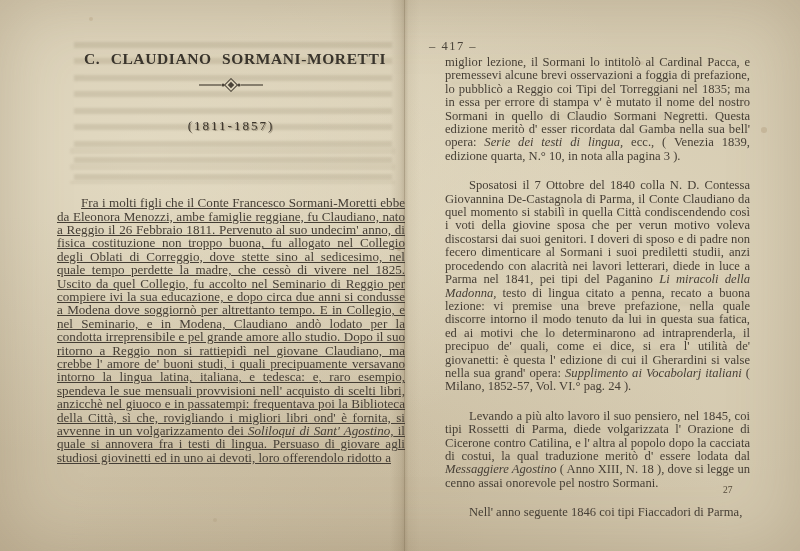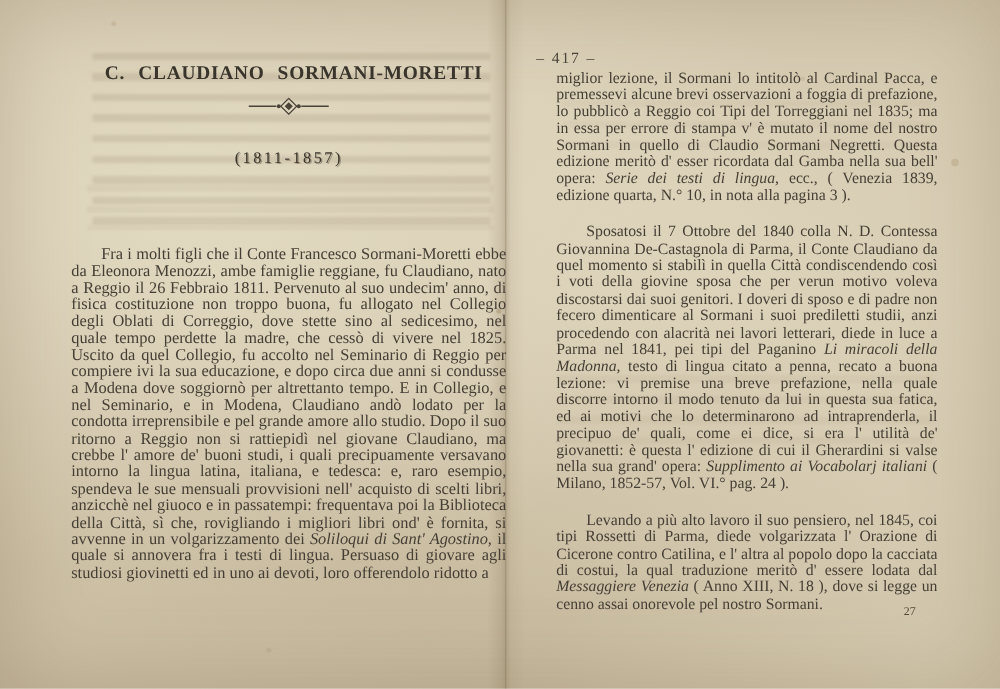--- a/index.html
+++ b/index.html
@@ -85,20 +85,21 @@
     text-shadow: 1px 1px 0 rgba(90,78,58,.45);
   }
   .body-text {
     text-align: justify;
     line-height: 13.4px;
     color: #453e35;
   }
   .page-left .body-text {
     position: absolute; left: 0; top: 183px; width: 348px;
     font-size: 13.1px;
+    text-decoration: underline;
   }
   .rp-body {
     position: absolute; left: 0; top: 40px; width: 337px;
     font-size: 12.6px;
   }
   .rp-body p { margin: 16px; }
   .indent { text-indent: 24px; }
   .page-number {
     position: absolute; left: 0; top: 7px; width: 100%;
     text-align: left;
@@ -142,18 +143,19 @@
 
     <p class="body-text indent">Fra i molti figli che il Conte Francesco Sormani-Moretti ebbe da Eleonora Menozzi, ambe famiglie reggiane, fu Claudiano, nato a Reggio il 26 Febbraio 1811. Pervenuto al suo undecim' anno, di fisica costituzione non troppo buona, fu allogato nel Collegio degli Oblati di Correggio, dove stette sino al sedicesimo, nel quale tempo perdette la madre, che cessò di vivere nel 1825. Uscito da quel Collegio, fu accolto nel Seminario di Reggio per compiere ivi la sua educazione, e dopo circa due anni si condusse a Modena dove soggiornò per altrettanto tempo. E in Collegio, e nel Seminario, e in Modena, Claudiano andò lodato per la condotta irreprensibile e pel grande amore allo studio. Dopo il suo ritorno a Reggio non si rattiepidì nel giovane Claudiano, ma crebbe l' amore de' buoni studi, i quali precipuamente versavano intorno la lingua latina, italiana, e tedesca: e, raro esempio, spendeva le sue mensuali provvisioni nell' acquisto di scelti libri, anzicchè nel giuoco e in passatempi: frequentava poi la Biblioteca della Città, sì che, rovigliando i migliori libri ond' è fornita, si avvenne in un volgarizzamento dei <i>Soliloqui di Sant' Agostino,</i> il quale si annovera fra i testi di lingua. Persuaso di giovare agli studiosi giovinetti ed in uno ai devoti, loro offerendolo ridotto a</p>
   </div>
 
   <div class="page page-right">
     <div class="page-number">– 417 –</div>
 
     <div class="rp-body body-text">
       <p>miglior lezione, il Sormani lo intitolò al Cardinal Pacca, e premessevi alcune brevi osservazioni a foggia di prefazione, lo pubblicò a Reggio coi Tipi del Torreggiani nel 1835; ma in essa per errore di stampa v' è mutato il nome del nostro Sormani in quello di Claudio Sormani Negretti. Questa edizione meritò d' esser ricordata dal Gamba nella sua bell' opera: <i>Serie dei testi di lingua,</i> ecc., ( Venezia 1839, edizione quarta, N.° 10, in nota alla pagina 3 ).</p>
       <p class="indent">Sposatosi il 7 Ottobre del 1840 colla N. D. Contessa Giovannina De-Castagnola di Parma, il Conte Claudiano da quel momento si stabilì in quella Città condiscendendo così i voti della giovine sposa che per verun motivo voleva discostarsi dai suoi genitori. I doveri di sposo e di padre non fecero dimenticare al Sormani i suoi prediletti studii, anzi procedendo con alacrità nei lavori letterari, diede in luce a Parma nel 1841, pei tipi del Paganino <i>Li miracoli della Madonna,</i> testo di lingua citato a penna, recato a buona lezione: vi premise una breve prefazione, nella quale discorre intorno il modo tenuto da lui in questa sua fatica, ed ai motivi che lo determinarono ad intraprenderla, il precipuo de' quali, come ei dice, si era l' utilità de' giovanetti: è questa l' edizione di cui il Gherardini si valse nella sua grand' opera: <i>Supplimento ai Vocabolarj italiani</i> ( Milano, 1852-57, Vol. VI.° pag. 24 ).</p>
-      <p class="indent">Levando a più alto lavoro il suo pensiero, nel 1845, coi tipi Rossetti di Parma, diede volgarizzata l' Orazione di Cicerone contro Catilina, e l' altra al popolo dopo la cacciata di costui, la qual traduzione meritò d' essere lodata dal <i>Messaggiere Venezia</i> ( Anno XIII, N. 18 ), dove si legge un cenno assai onorevole pel nostro Sormani.</p>
+      <p class="indent">Levando a più alto lavoro il suo pensiero, nel 1845, coi tipi Rossetti di Parma, diede volgarizzata l' Orazione di Cicerone contro Catilina, e l' altra al popolo dopo la cacciata di costui, la qual traduzione meritò d' essere lodata dal <i>Messaggiere Agostino</i> ( Anno XIII, N. 18 ), dove si legge un cenno assai onorevole pel nostro Sormani.</p>
+      <p class="indent">Nell' anno seguente 1846 coi tipi Fiaccadori di Parma,</p>
     </div>
   </div>
 
   <div class="signature-mark">27</div>
 </div>
 
 </body></html>

